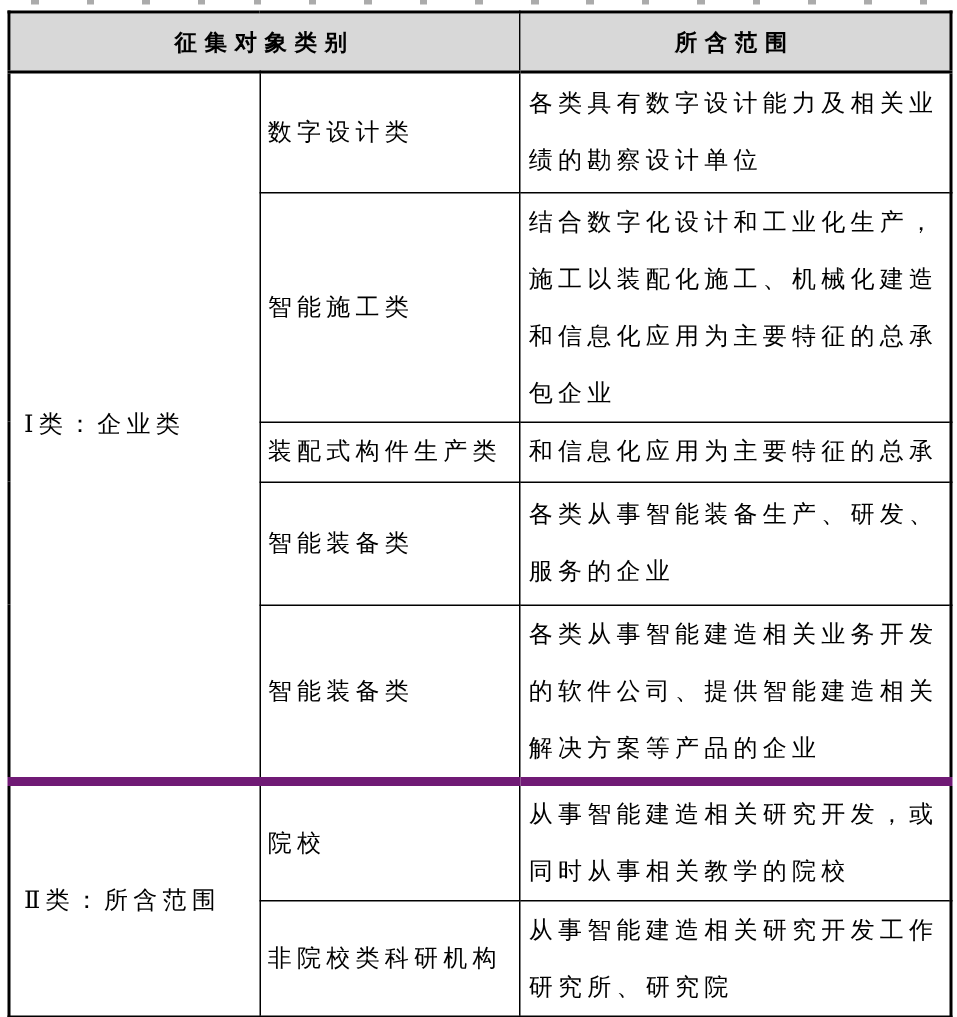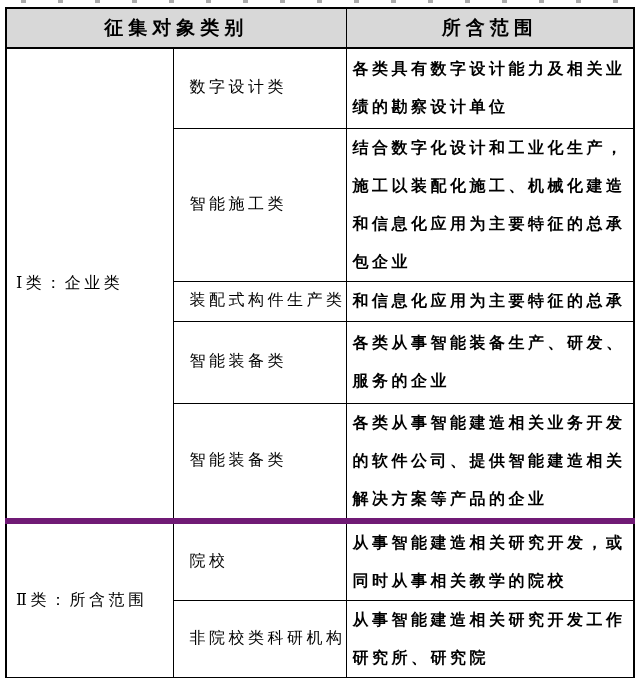--- a/index.html
+++ b/index.html
@@ -46,40 +46,40 @@
   th, td {
     border: 1px solid #000000;
     padding: 0;
     box-sizing: border-box;
     overflow: hidden;
   }
 
   thead th {
     height: 40px;
     background: #d8d8d8;
-    font-size: 19px;
+    font-size: 15px;
     font-weight: bold;
     letter-spacing: 5px;
     text-align: center;
     vertical-align: middle;
     border-bottom: 2px solid #000000;
   }
 
   tbody td {
     font-size: 16px;
     font-weight: normal;
     letter-spacing: 3.5px;
     line-height: 38px;
     vertical-align: middle;
     text-align: left;
   }
 
   td.category-cell { padding-left: 9px; }
-  td.type-cell     { padding-left: 16px; font-family: Liberation Mono, monospace; }
-  td.scope-cell    { padding-left: 6px; white-space: pre-line; font-weight: bold; }
+  td.type-cell     { padding-left: 5px; }
+  td.scope-cell    { padding-left: 6px; white-space: pre-line; }
 
   tr.row-h80  { height: 80px; }
   tr.row-h153 { height: 153px; }
   tr.row-h40  { height: 40px; }
   tr.row-h82  { height: 82px; }
   tr.row-h115 { height: 115px; }
   tr.row-h78  { height: 78px; }
 
   tr.section-start td { border-top: 6px solid #701a75; }
 </style>

